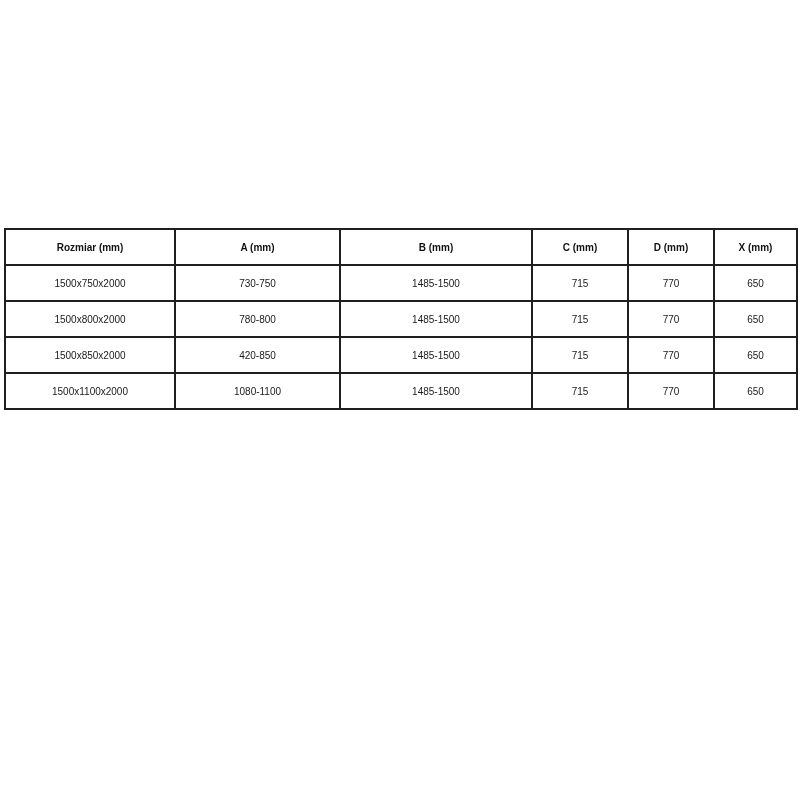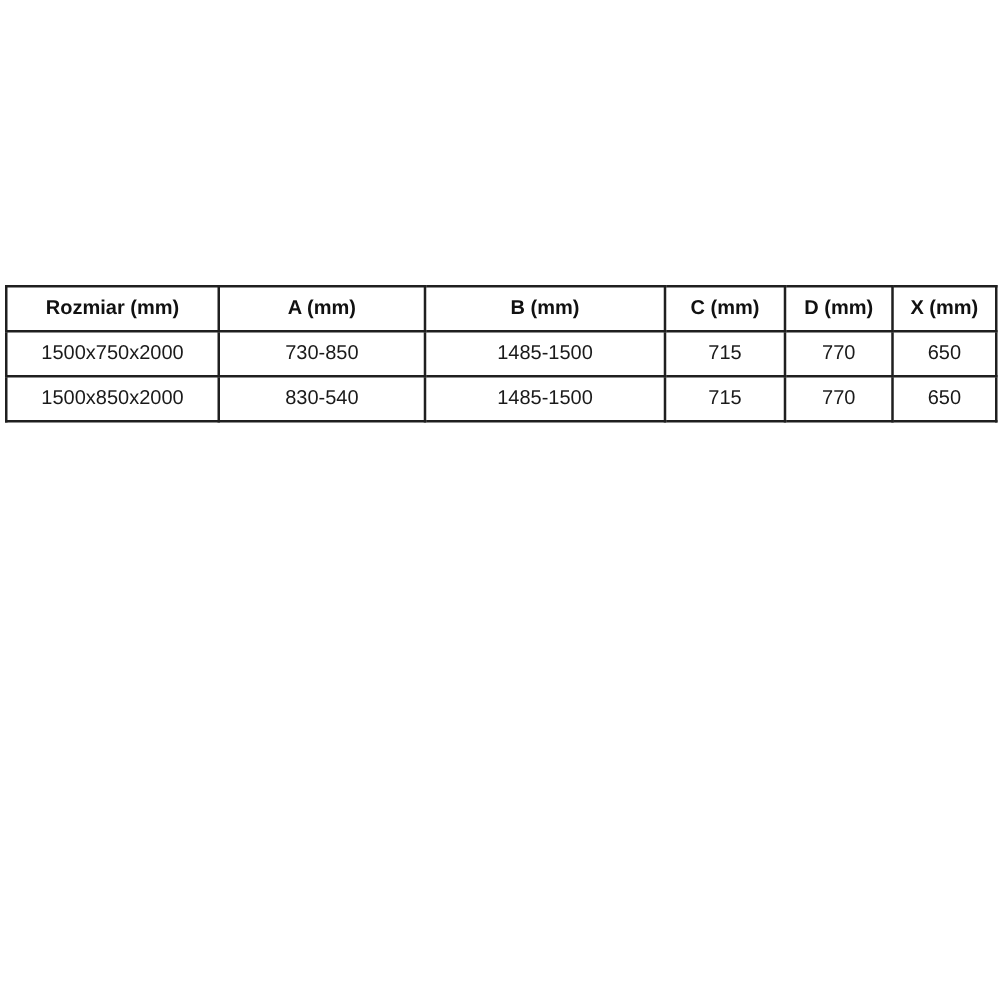--- a/index.html
+++ b/index.html
@@ -23,21 +23,21 @@
     border-collapse: collapse;
     table-layout: fixed;
   }
   table.spec-table th,
   table.spec-table td {
     border: 2px solid #1f1f1f;
     height: 34px;
     padding: 0 2px;
     text-align: center;
     vertical-align: middle;
-    font-size: 16px;
+    font-size: 10px;
     color: #1a1a1a;
     background: #ffffff;
     white-space: nowrap;
     overflow: hidden;
   }
   table.spec-table th {
     font-weight: bold;
     color: #111111;
   }
 </style>
@@ -60,29 +60,45 @@
         <th>A (mm)</th>
         <th>B (mm)</th>
         <th>C (mm)</th>
         <th>D (mm)</th>
         <th>X (mm)</th>
       </tr>
     </thead>
     <tbody>
       <tr>
         <td>1500x750x2000</td>
-        <td>730-850</td>
+        <td>730-750</td>
+        <td>1485-1500</td>
+        <td>715</td>
+        <td>770</td>
+        <td>650</td>
+      </tr>
+      <tr>
+        <td>1500x800x2000</td>
+        <td>780-800</td>
         <td>1485-1500</td>
         <td>715</td>
         <td>770</td>
         <td>650</td>
       </tr>
       <tr>
         <td>1500x850x2000</td>
-        <td>830-540</td>
+        <td>420-850</td>
+        <td>1485-1500</td>
+        <td>715</td>
+        <td>770</td>
+        <td>650</td>
+      </tr>
+      <tr>
+        <td>1500x1100x2000</td>
+        <td>1080-1100</td>
         <td>1485-1500</td>
         <td>715</td>
         <td>770</td>
         <td>650</td>
       </tr>
     </tbody>
   </table>
 </div>
 
 </body></html>

